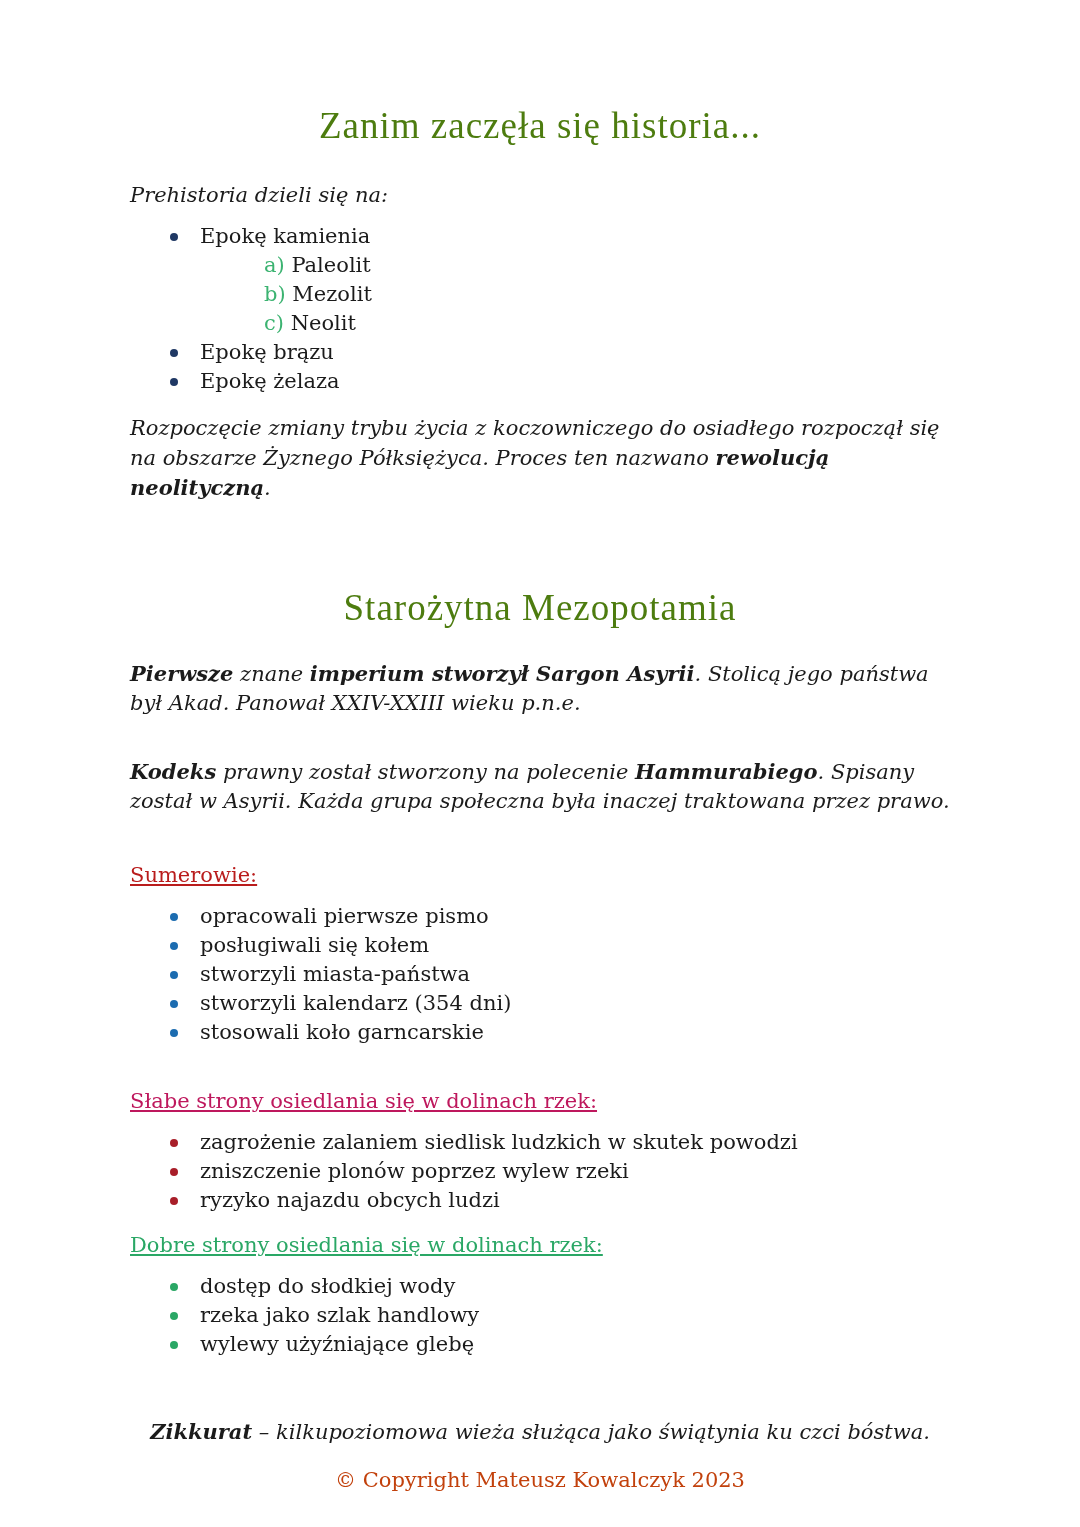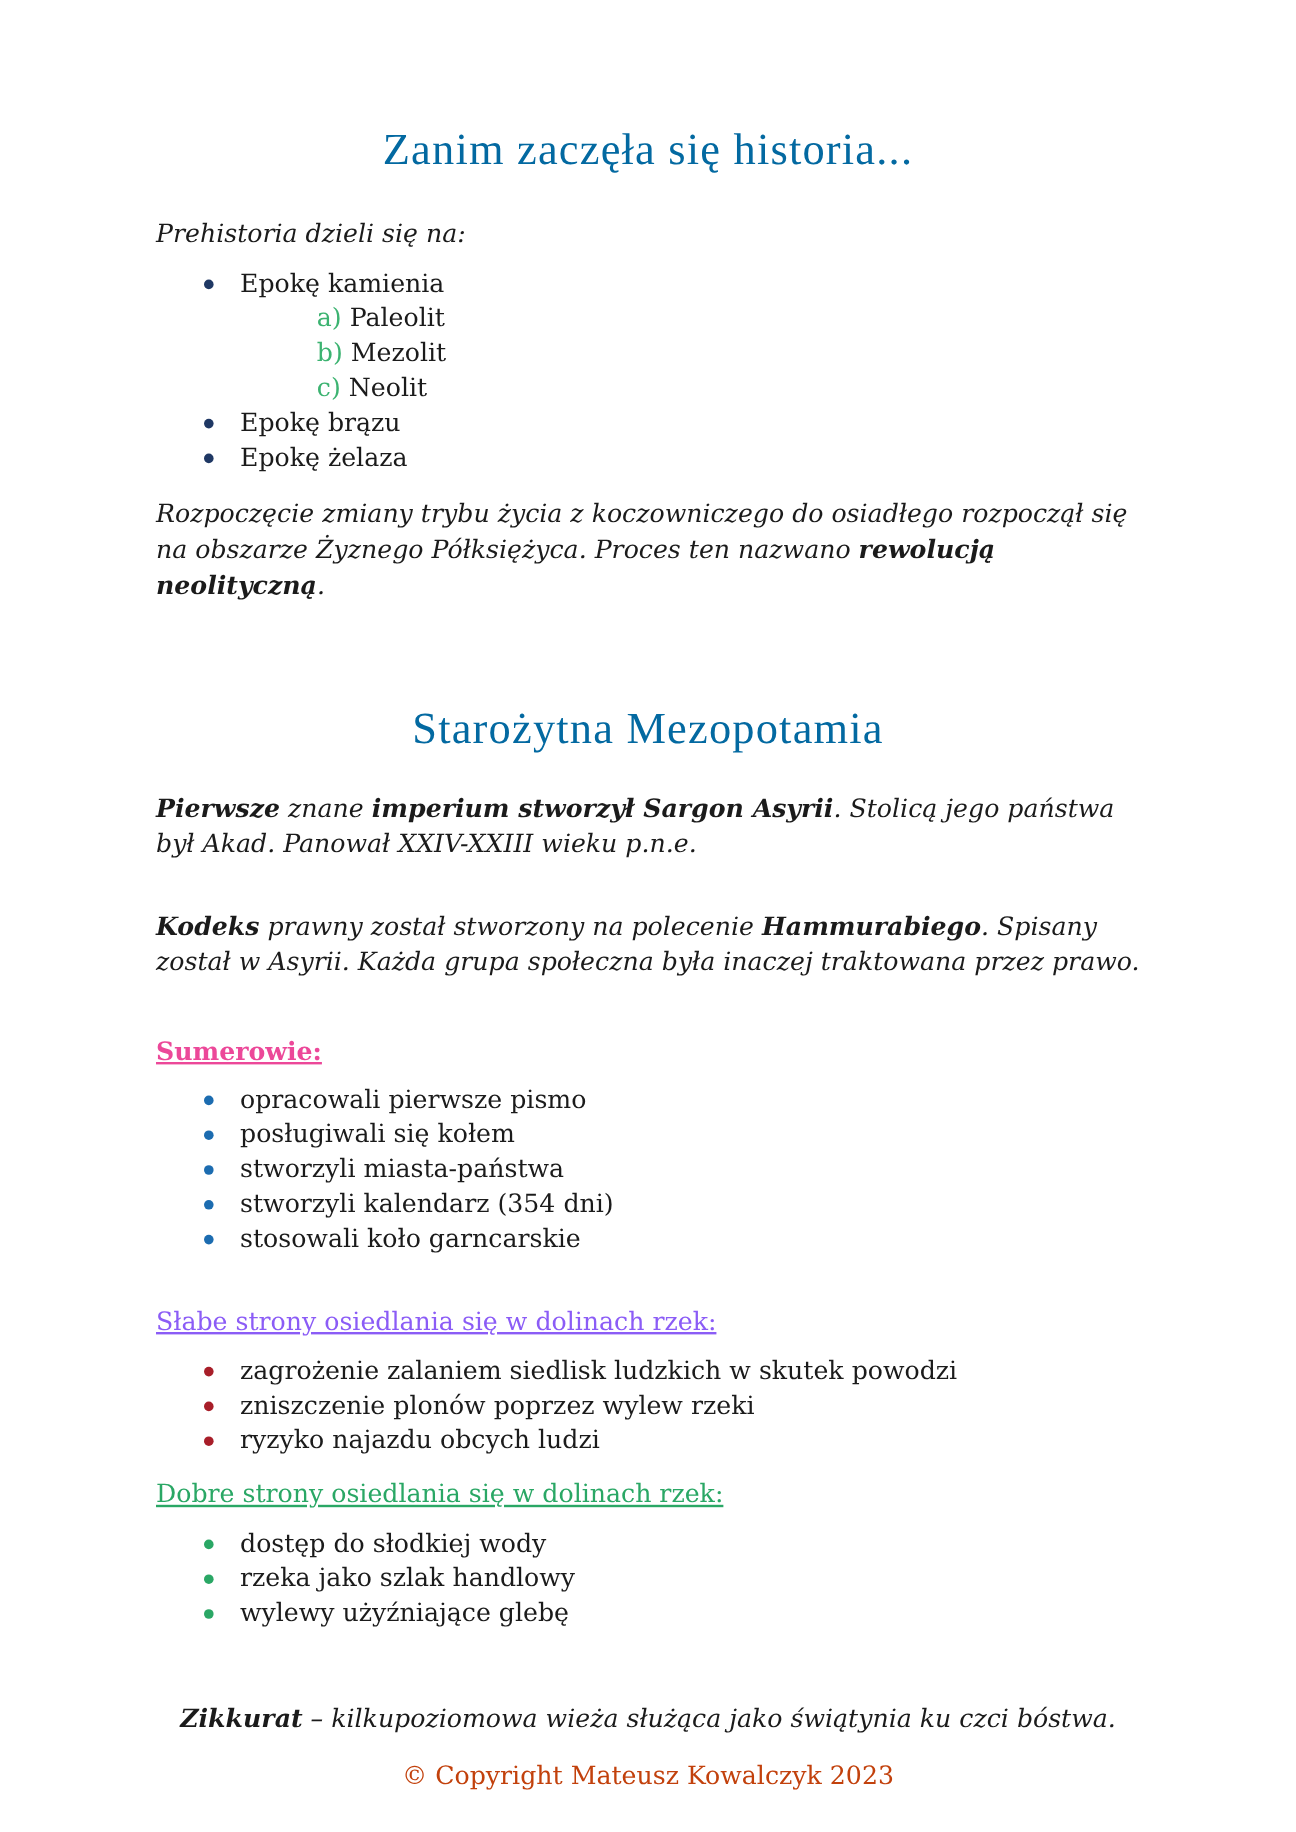--- a/index.html
+++ b/index.html
@@ -23,21 +23,21 @@
   .doc-header {
     text-align: center;
     font-size: 20px;
     color: #1b1b1b;
   }
   .hand-title {
     text-align: center;
     font-family: cursive;
     font-size: 37px;
     letter-spacing: 1px;
-    color: #0369a1;
+    color: #4d7c0f;
     margin-top: 42px;
     font-weight: 400;
   }
   .hand-title.second { margin-top: 62px; }
   .body-text { font-size: 21px; line-height: 29px; font-style: italic; }
   .intro { margin-top: 34px; }
   .para { margin-top: 18px; max-width: 840px; }
   .para.spaced { margin-top: 30px; }
   ul.doclist {
     list-style: none;
@@ -67,22 +67,22 @@
   .sublist li { padding-left: 0; font-size: 21px; line-height: 29px; }
   .sublist li::before { content: none !important; }
   .letter { color: #3cb371; }
   b, .bold { font-weight: bold; }
   .colhead {
     font-size: 21px;
     line-height: 29px;
     text-decoration: underline;
     margin-top: 40px;
   }
-  .colhead.blue { color: #ec4899; font-weight: bold; margin-top: 24px; }
-  .colhead.red { color: #8b5cf6; }
+  .colhead.blue { color: #b91c1c; font-weight: normal; margin-top: 24px; }
+  .colhead.red { color: #be185d; }
   .colhead.green { color: #2aa765; margin-top: 16px; }
   .gap-list { margin-top: 18px; }
   .zikkurat { margin-top: 58px; text-align: center; }
   .doc-footer {
     margin-top: auto;
     text-align: center;
     font-size: 21px;
     color: #c2410c;
   }
 </style>

